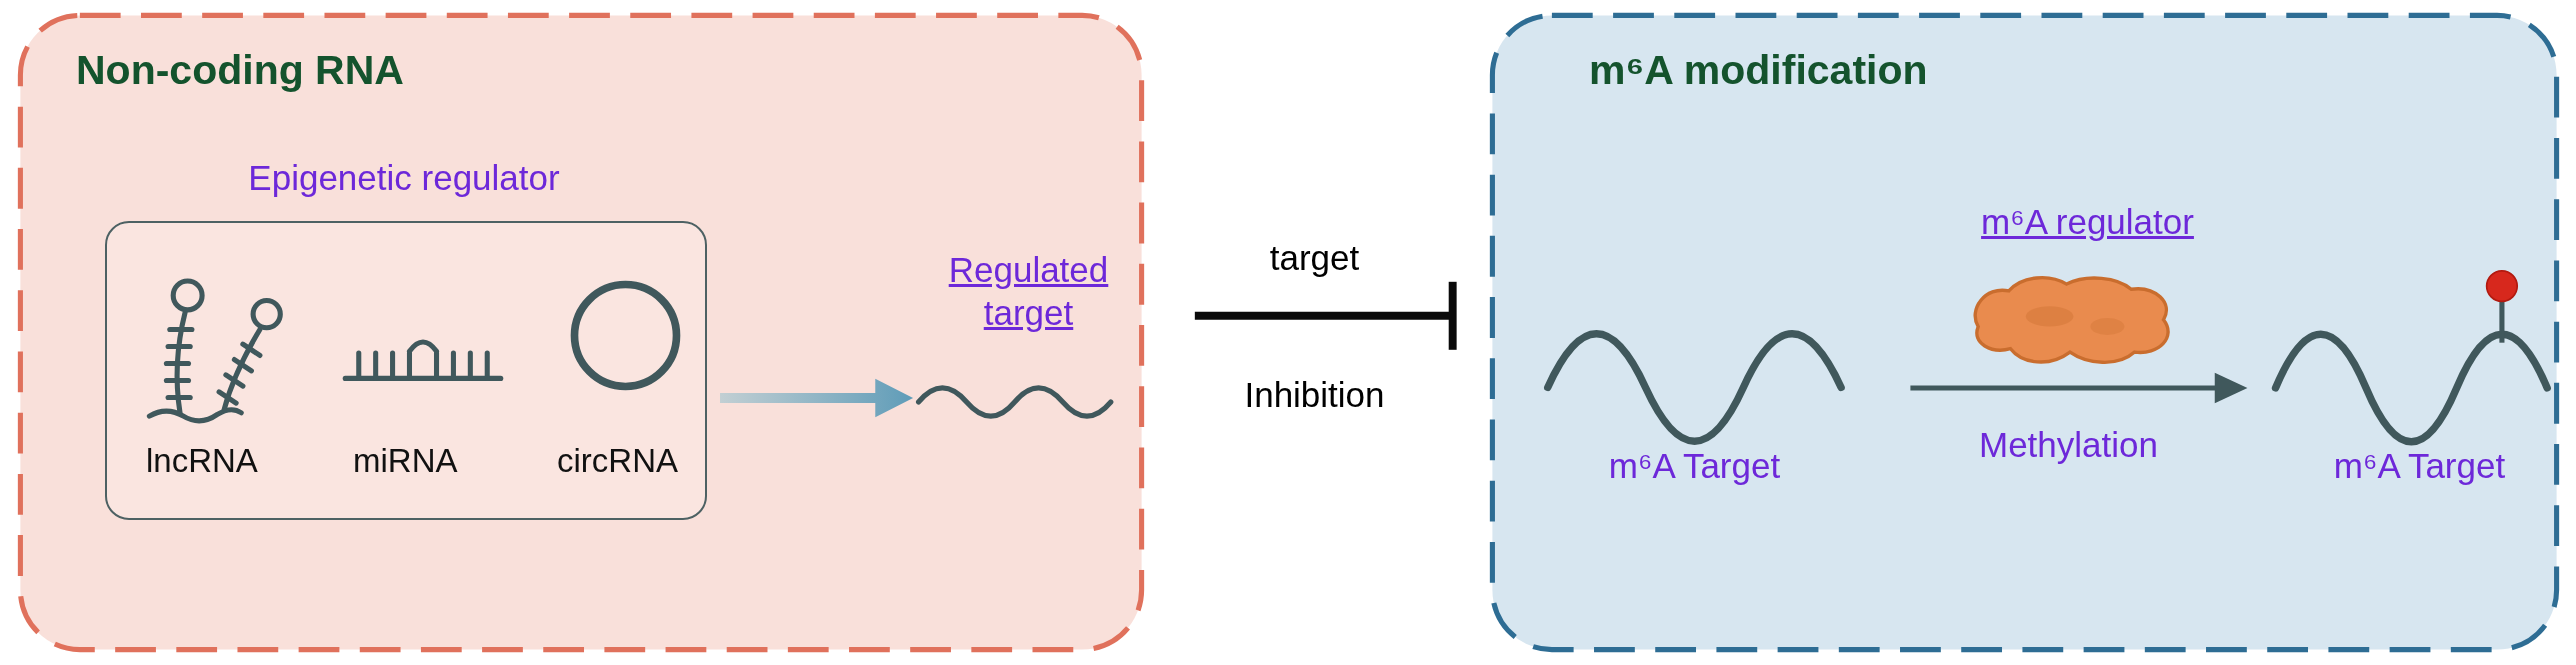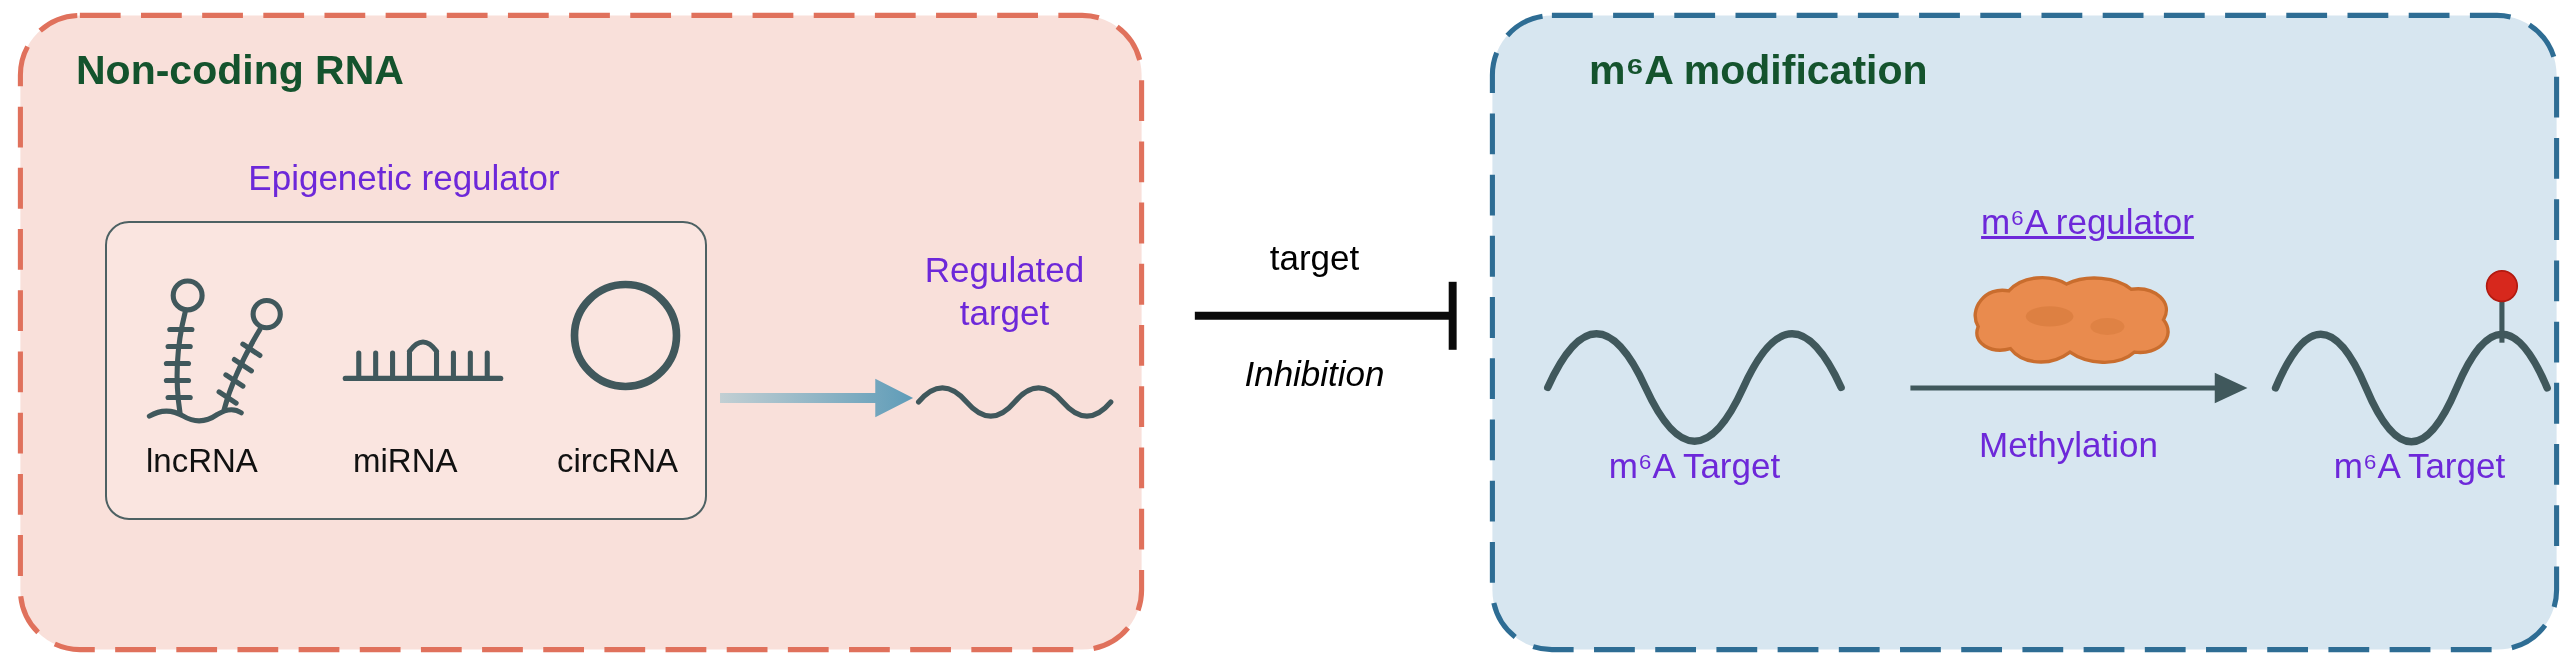--- a/index.html
+++ b/index.html
@@ -79,35 +79,35 @@
     <svg class="abs" style="left:697px;top:351px;" width="204" height="70" viewBox="0 0 360 124">
       <defs>
         <linearGradient id="arrowGrad" x1="0" y1="0" x2="1" y2="0">
           <stop offset="0" style="stop-color:var(--arrow-grad-start,#c2cfd3);"></stop>
           <stop offset="1" style="stop-color:var(--arrow-grad-end,#5f9cb8);"></stop>
         </linearGradient>
       </defs>
       <polygon points="10,53 285,53 285,28 352,62 285,96 285,71 10,71" fill="url(#arrowGrad)"></polygon>
     </svg>
 
-    <div class="label abs" style="left:894px;top:237px;width:187px;">Regulated target</div>
+    <div class="label abs" style="left:918px;top:237px;width:187px;text-decoration:underline;">Regulated target</div>
 
     <svg class="abs" style="left:897px;top:356px;" width="224" height="68" viewBox="0 0 396 120">
       <path d="M 8,60 Q 50,10 93,60 T 178,60 T 263,60 T 348,60" class="stroke-slate" stroke-width="9"></path>
     </svg>
   </section>
 
   <div class="connector-label abs" style="left:1218px;top:238px;width:193px;">target</div>
 
   <svg class="abs" style="left:1189px;top:275px;" width="295" height="85" viewBox="0 0 520 150">
     <line x1="10" y1="72" x2="465" y2="72" style="stroke:var(--ink,#0a0a0a);" stroke-width="14"></line>
     <line x1="465" y1="12" x2="465" y2="132" style="stroke:var(--ink,#0a0a0a);" stroke-width="14"></line>
   </svg>
 
-  <div class="connector-label abs" style="left:1218px;top:354px;width:193px;font-style:italic;">Inhibition</div>
+  <div class="connector-label abs" style="left:1218px;top:375px;width:193px;">Inhibition</div>
 
   <section class="panel panel-right">
     <svg class="panel-border" viewBox="0 0 1890 1131" preserveAspectRatio="none">
       <rect x="6" y="6" width="1878" height="1119" rx="105" style="fill:var(--panel-right-fill,#d7e6f0);stroke:var(--panel-right-border,#2e6d94);" stroke-width="9" stroke-dasharray="72 36"></rect>
     </svg>
 
     <h2 class="panel-title abs" style="left:92px;top:27px;">m⁶A modification</h2>
 
     <div class="label abs" style="left:485px;top:189px;width:227px;text-decoration:underline;">m⁶A regulator</div>
 

